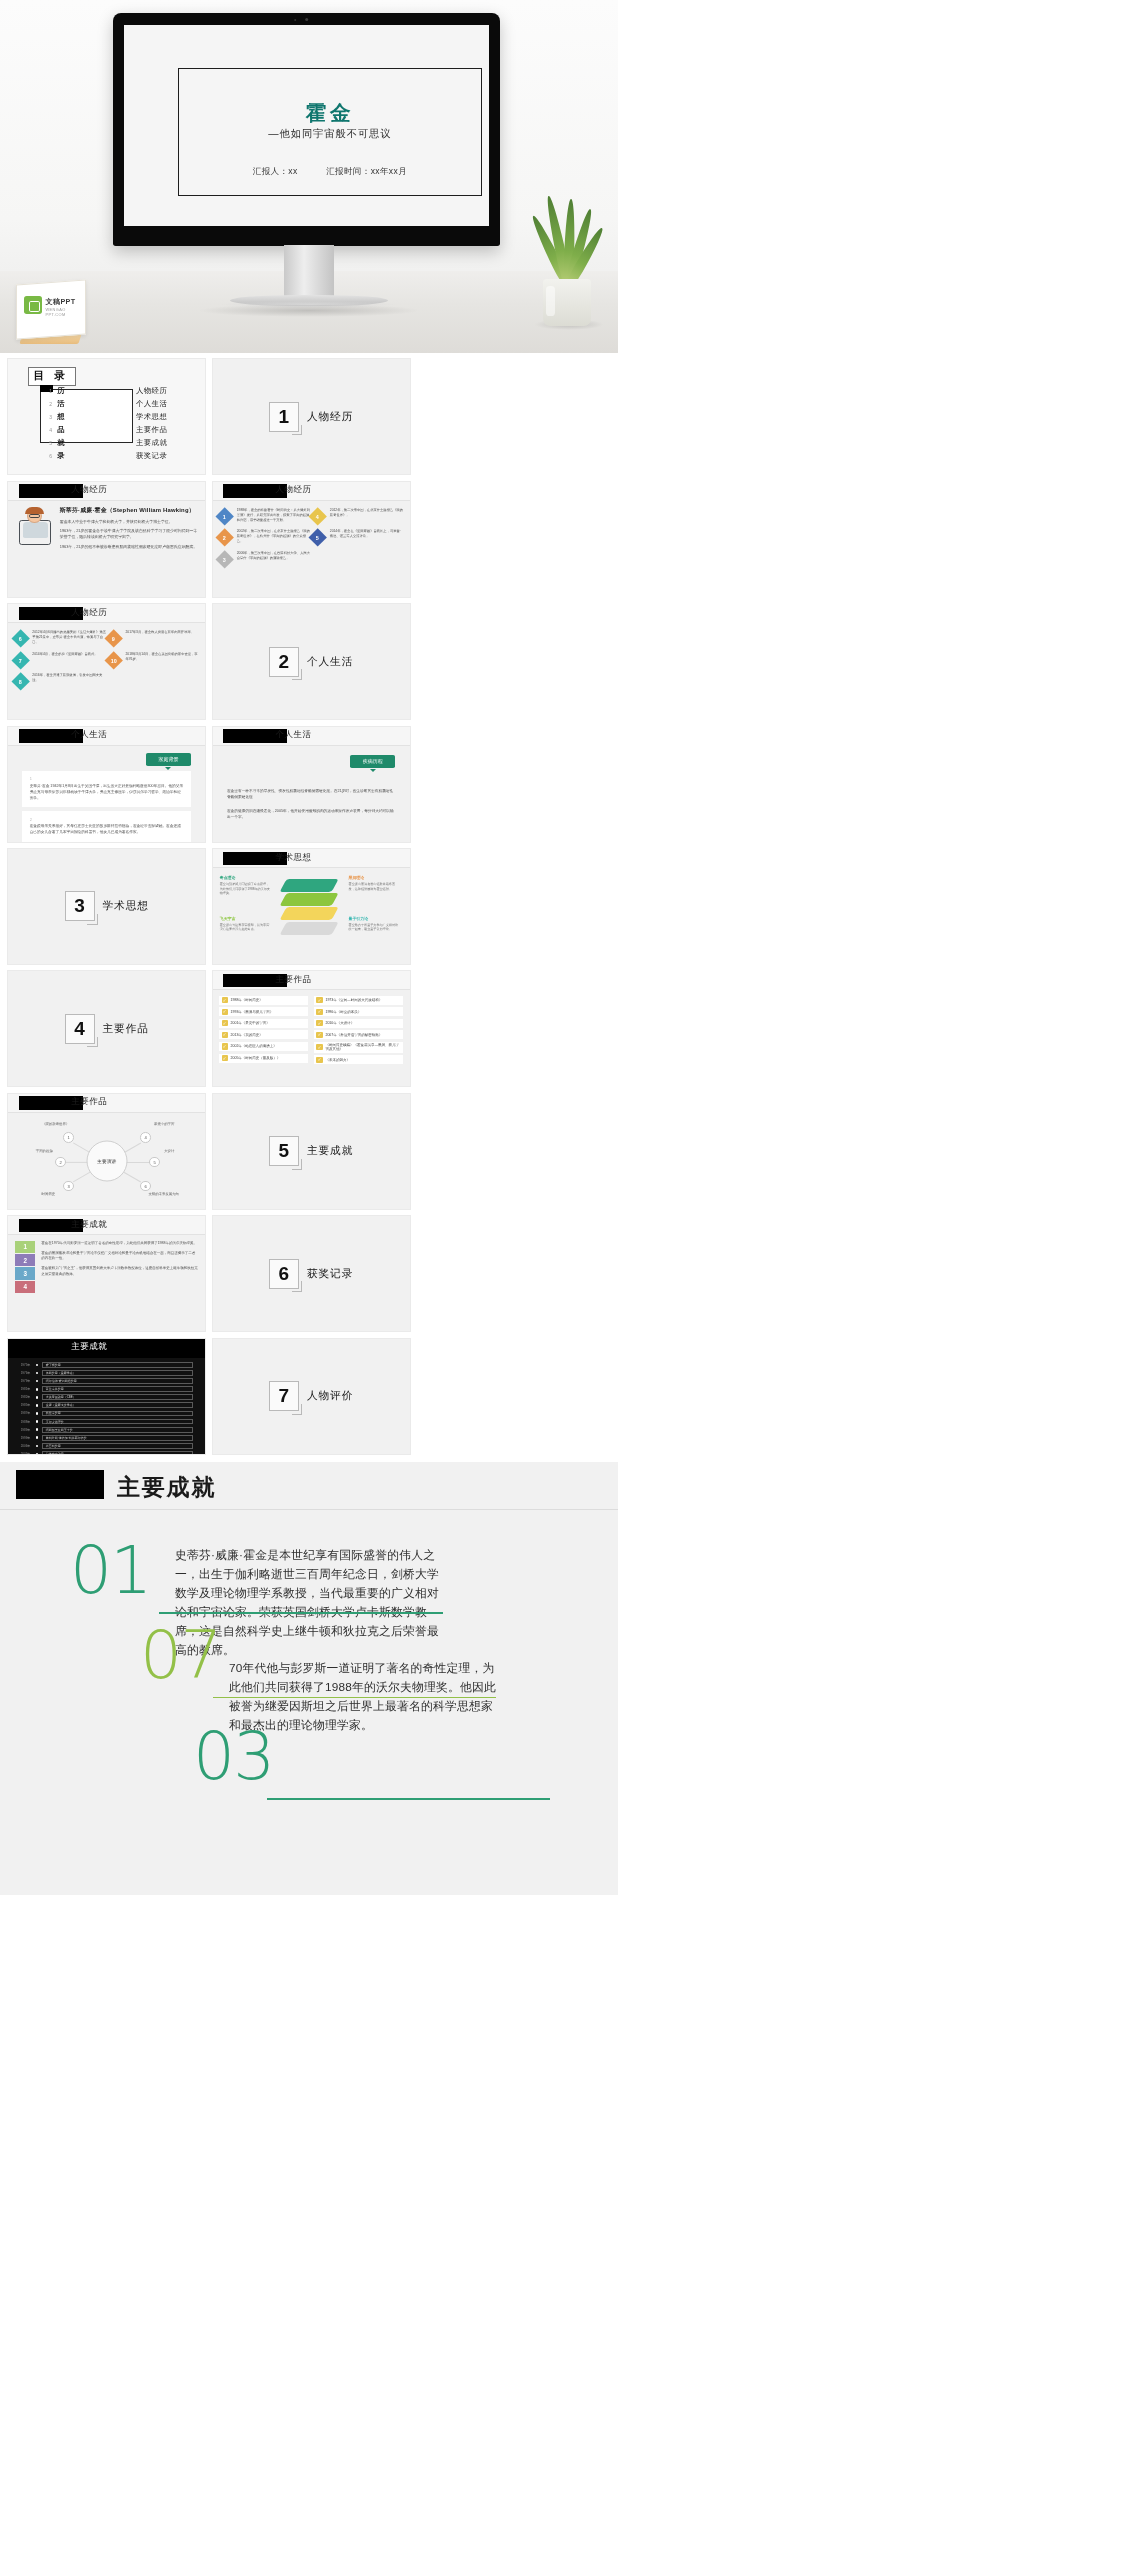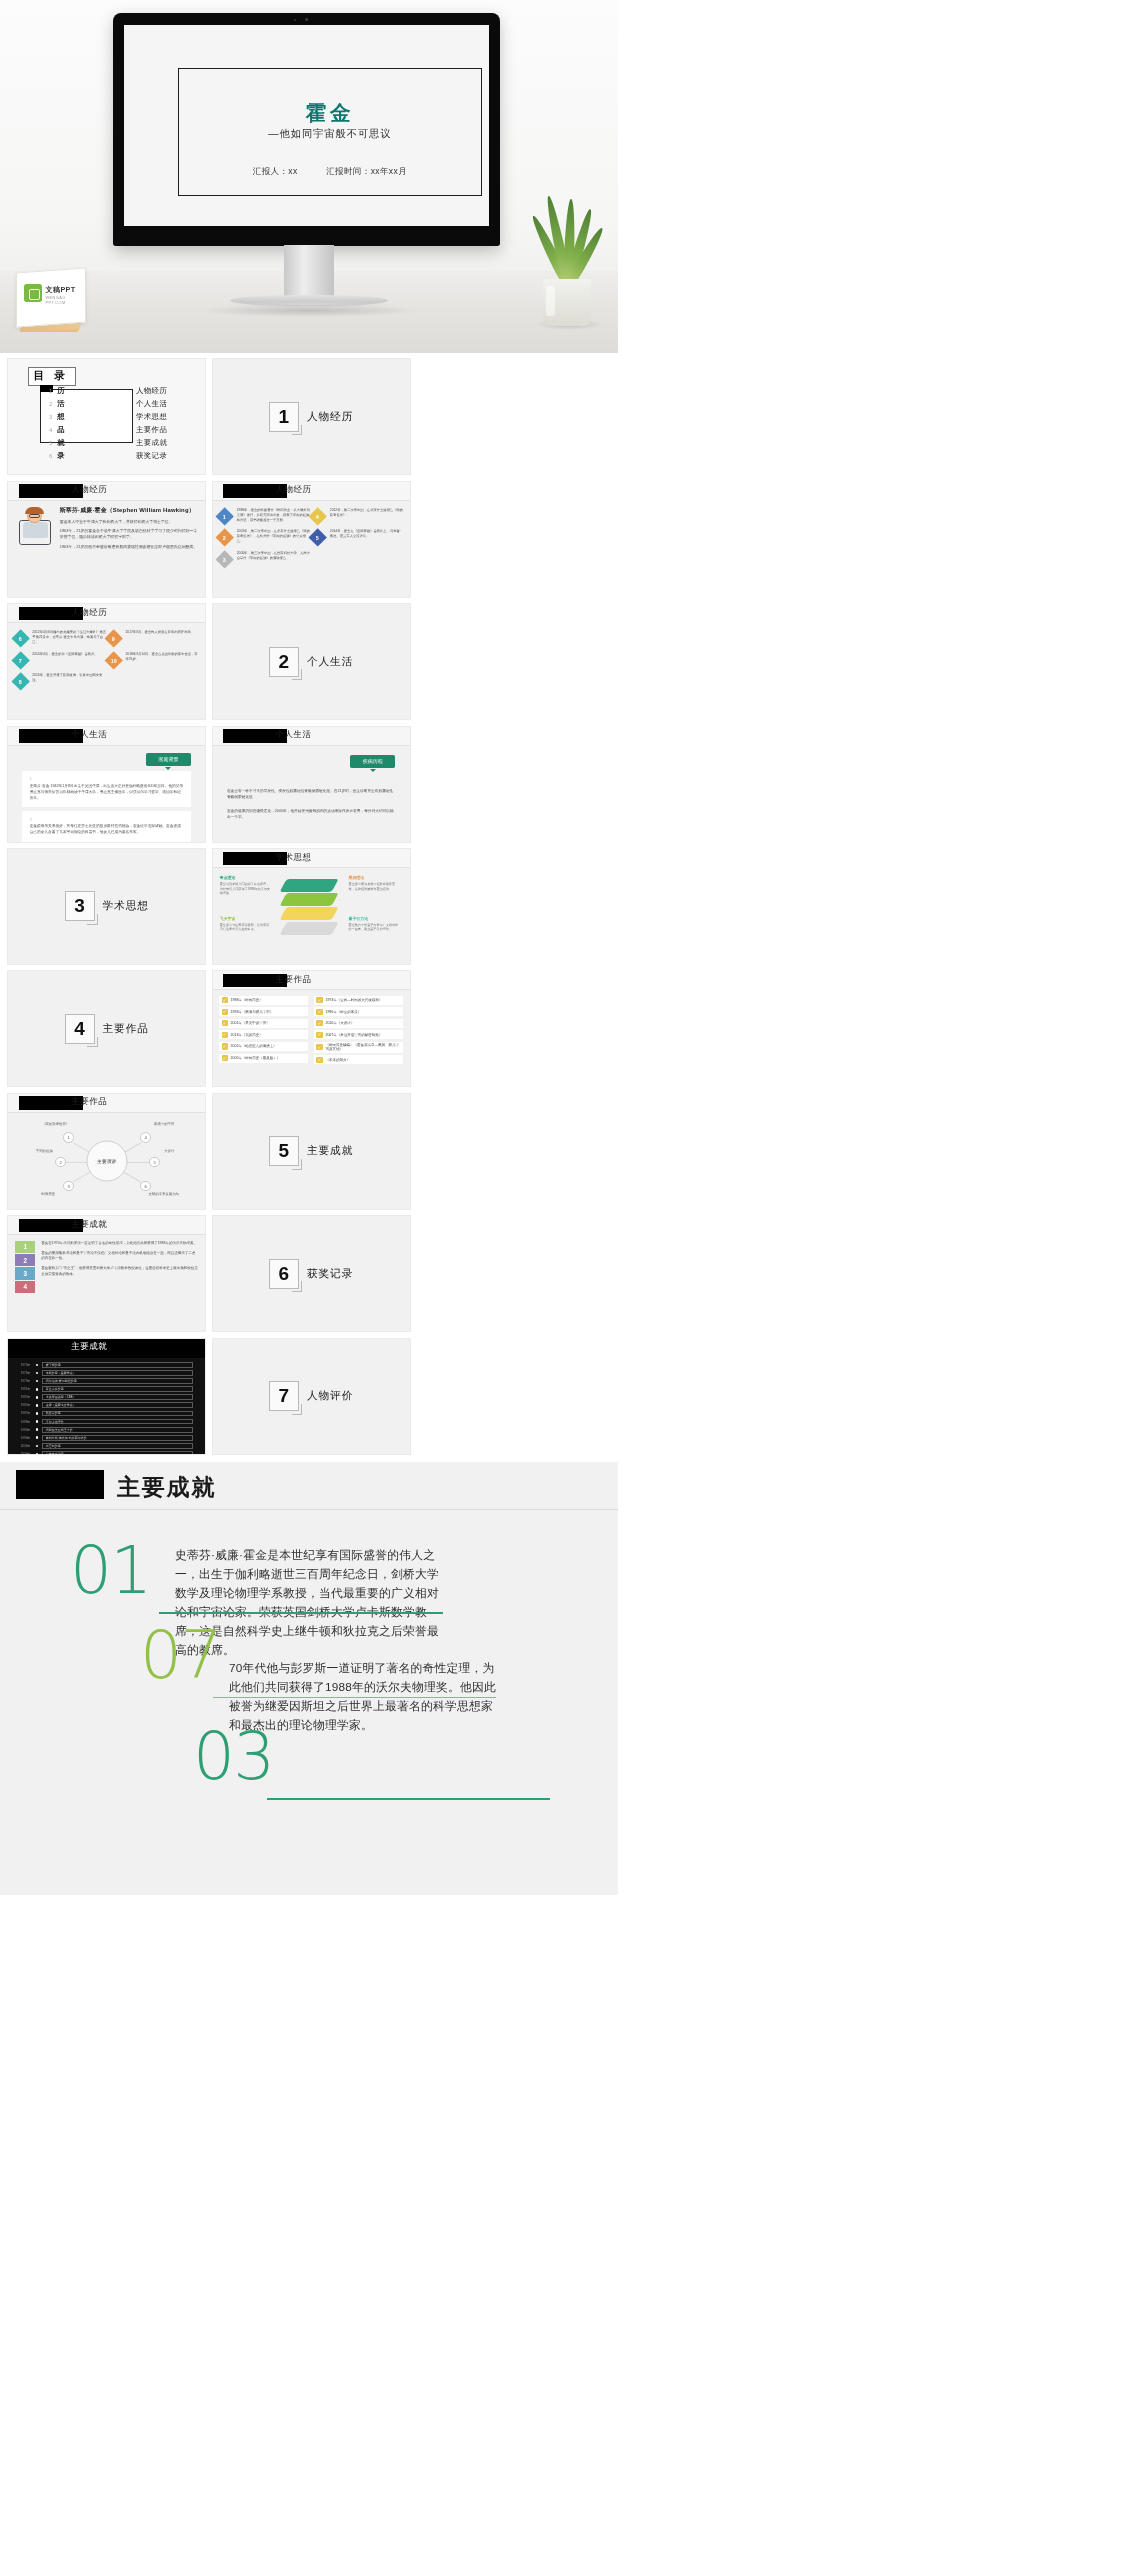--- a/index.html
+++ b/index.html
@@ -59,21 +59,21 @@
          border-radius:50% 50% 40% 40%/70% 70% 30% 30%; transform-origin:bottom center; }
   .leaf.l1{ transform:rotate(-26deg) ; height:79px;}
   .leaf.l2{ transform:rotate(-12deg); height:93px;}
   .leaf.l3{ transform:rotate(2deg);  height:88px;}
   .leaf.l4{ transform:rotate(16deg); height:81px;}
   .leaf.l5{ transform:rotate(30deg); height:68px;}
   .plant-shadow{ position:absolute; left:5.4px; bottom:-3.6px; width:70px; height:10.7px;
          border-radius:50%; background:radial-gradient(ellipse at center,rgba(0,0,0,.15),rgba(0,0,0,0) 70%);}
 
   
-  .calendar { position:absolute; left:16px; bottom:28px; width:70px; height:55px; }
+  .calendar { position:absolute; left:16px; bottom:16px; width:70px; height:55px; }
   .cal-body { position:absolute; inset:0; background:#fff; border:0.9px solid #e6e2d8;
          transform:skewY(-4deg); box-shadow:0 1.8px 4.5px rgba(0,0,0,.09); }
   .cal-logo { position:absolute; left:8px; top:14.3px; width:18px; height:18px;
          background:#79b945; border-radius:2.7px; }
   .cal-logo:after{content:""; position:absolute; left:4.5px; top:4.5px; width:9px;height:9px;
          border:1.8px solid #fff; border-radius:1.8px;}
   .cal-txt { position:absolute; left:29.5px; top:15px; font-size:7.2px; font-weight:700; color:#3a3a3a; letter-spacing:0.3px;}
   .cal-txt small{ display:block; font-size:3.9px; color:#9a9a9a; letter-spacing:0.4px; font-weight:400;}
   .cal-stand{ position:absolute; left:5.4px; bottom:-6.3px; width:59px; height:9.8px;
          background:linear-gradient(180deg,#f6d9a8,#e7bc7d); transform:skewX(-18deg); border-radius:1.8px;}

